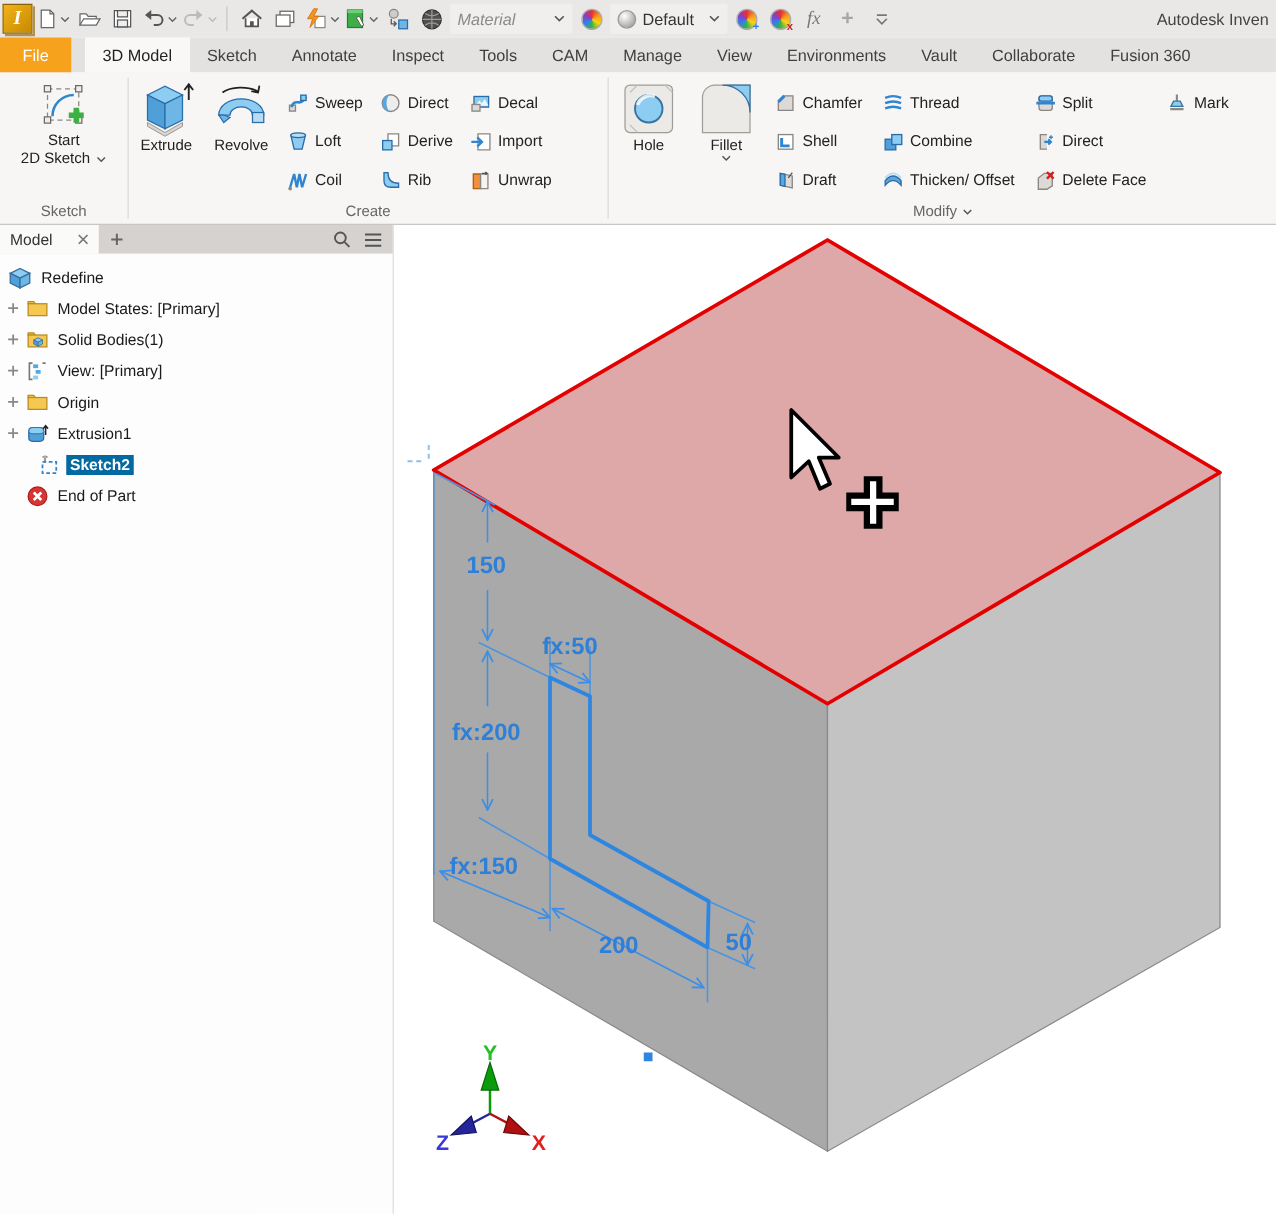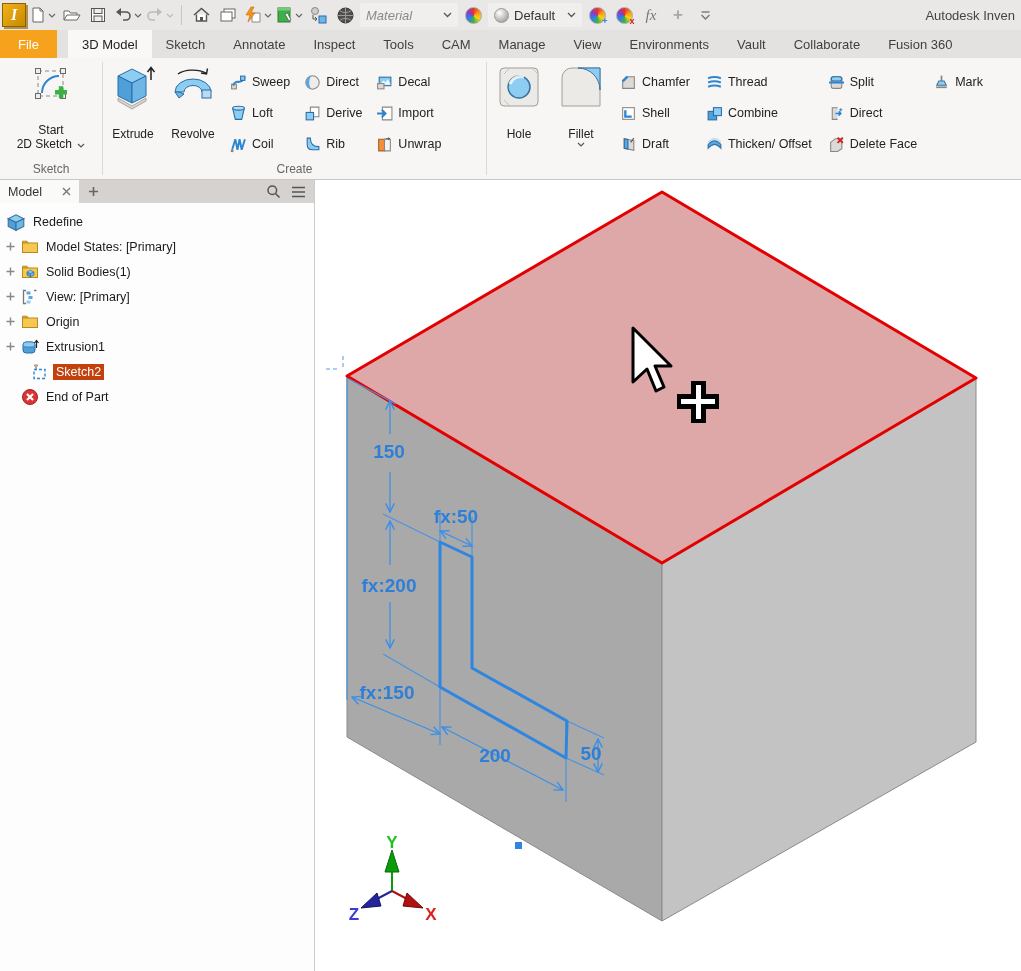--- a/index.html
+++ b/index.html
@@ -29,21 +29,21 @@
   .tab.file { background:#f7a21d; color:#fff; padding:0 18px; }
   .tab.active { background:#f9f8f7; color:#222;margin-left:11px; }
 
   
   .ribbon { height:122px; background:#f7f6f5; display:flex; align-items:stretch; flex:0 0 122px; border-bottom:1px solid #c9c6c3; }
   .panel { display:flex; flex-direction:column; padding-top:4px; }
   .panel-body { flex:1; display:flex; align-items:flex-start; }
   .panel-label { text-align:center; font-size:12px; color:#666; padding:2px 0 3px; display:flex; align-items:center; justify-content:center; gap:4px; }
   .vsep { width:1px; background:#dcd9d6; margin:4px 0; }
   .bigbtn { display:flex; flex-direction:column; align-items:center; padding:2px 3px; border-radius:2px; }
-  .biglabel { font-size:12px; color:#222; text-align:center; line-height:1.15; margin-top:18px; white-space:nowrap; }
+  .biglabel { font-size:12px; color:#222; text-align:center; line-height:1.15; margin-top:0; white-space:nowrap; }
   .smallcol { display:flex; flex-direction:column; gap:5px; padding-top:7px;text-align:center; }
   .sbtn { display:flex; align-items:center; gap:5px; height:26px; padding:0 3px; border-radius:2px; white-space:nowrap; }
   .slabel { font-size:12.5px; color:#222; }
   .p-sketch { width:102px; }
   .p-create { width:383px; }
   .p-create .panel-body { gap:8px; padding-left:4px; }
   .p-modify { flex:1; }
   .p-modify .panel-body { gap:10px; padding-left:6px; }
 
   
@@ -52,21 +52,21 @@
   .btabs { height:23px; background:#d5d2d0; display:flex; align-items:stretch; }
   .btab { background:#fafaf9; display:flex; align-items:center; gap:20px; padding:0 8px; font-size:12.5px; color:#333; }
   .btab-add { display:flex; align-items:center; padding:0 9px; }
   .bicons { margin-left:auto; display:flex; align-items:center; gap:10px; padding-right:8px; }
   .tree { flex:1; background:#fdfdfd; padding-top:6px; font-size:12.5px; color:#1a1a1a; }
   .trow { height:25px; display:flex; align-items:center; gap:4px; padding-left:4px; }
   .texp { width:13px; display:flex; justify-content:center; flex:0 0 13px; }
   .tspacer { width:13px; flex:0 0 13px; }
   .tindent { width:6px; flex:0 0 6px; }
   .tlabel { padding:1px 3px; }
-  .tlabel.sel { background:#c2410c; color:#fff; }
+  .tlabel.sel { background:#0369a1; color:#fff;font-weight:bold; }
 
   .viewport { flex:1; position:relative; background:#ffffff;text-align:right; }
   .viewport svg { position:absolute; left:0; top:0; }
   .dimtxt { font-family:"Liberation Sans",sans-serif; font-size:19px; font-weight:bold; fill:#2e7fd8; }
   .axtxt  { font-family:"Liberation Sans",sans-serif; font-size:17px; font-weight:bold; }
 </style>
 </head>
 <body>
 
 <div class="app">
@@ -441,20 +441,26 @@
           <div class="sbtn">
             <svg width="17" height="17" viewBox="0 0 16 16">
                 <path d="M8 1.5 v5" stroke="#8a8782" stroke-width="1.6"></path>
                 <path d="M5.5 6.5 h5 l2 4 h-9z" fill="#8ecdf2" stroke="#39729e"></path>
                 <path d="M3 12.5 h10" stroke="#8a8782" stroke-width="1.6"></path>
               </svg>
             <span class="slabel">Mark</span>
           </div>
         </div>
       </div>
+      <div class="panel-label">
+        <span>Modify</span>
+        <svg width="8" height="5" viewBox="0 0 8 5">
+            <path d="M1 1 L4 4 L7 1" fill="none" stroke="#555" stroke-width="1.2"></path>
+          </svg>
+      </div>
     </div>
   </div>
 
   <div class="main">
     <div class="browser">
       <div class="btabs">
         <div class="btab">
           <span>Model</span>
           <svg width="9" height="9" viewBox="0 0 9 9">
               <path d="M1 1 L8 8 M8 1 L1 8" stroke="#777" stroke-width="1.4"></path>

